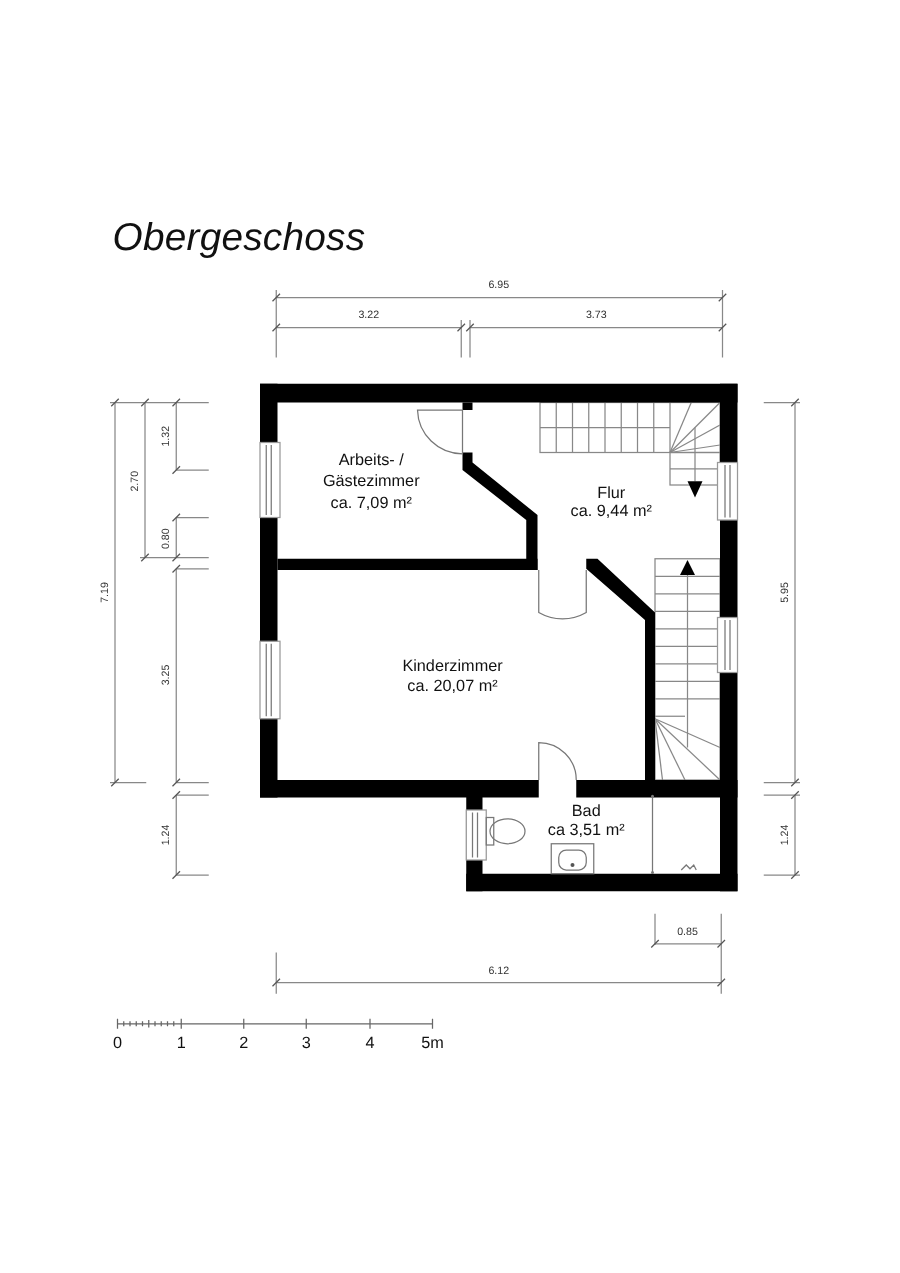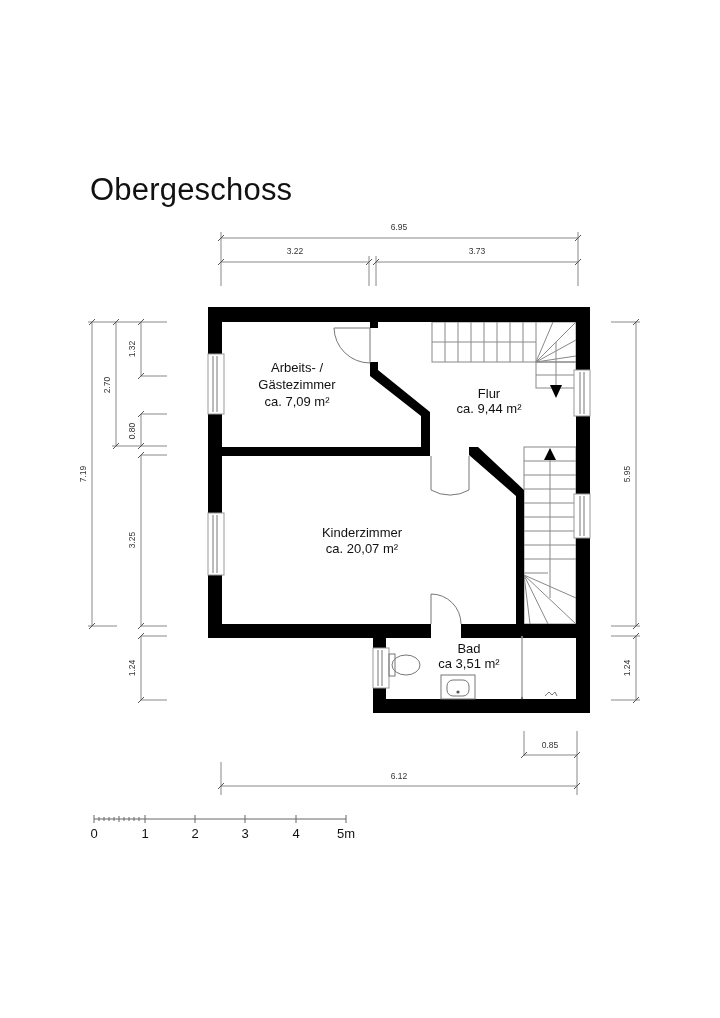--- a/index.html
+++ b/index.html
@@ -1,17 +1,17 @@
 <!DOCTYPE html>
 <html><head>
 <meta charset="utf-8">
 <style>
   html, body { margin: 0; padding: 0; background: #ffffff; }
   body { width: 720px; height: 1018px; position: relative; overflow: hidden; font-family: "Liberation Sans", sans-serif; }
-  #title { position: absolute; left: 90px; top: 172px; font-size: 31px; color: #111; letter-spacing: 0.2px; }
+  #title { position: absolute; left: 90px; top: 172px; font-size: 31px; color: #111; letter-spacing: 0.2px; font-style: italic; }
   svg#plan { position: absolute; left: 0; top: 0; }
   .dimtxt { font-family: "Liberation Sans", sans-serif; font-size: 8.5px; fill: #333; }
   .roomtxt { font-family: "Liberation Sans", sans-serif; font-size: 13px; fill: #111; }
   .scaletxt { font-family: "Liberation Sans", sans-serif; font-size: 13px; fill: #111; }
   .dim { stroke: #888; stroke-width: 1; fill: none; }
   .tick { stroke: #555; stroke-width: 1; }
   .wall { fill: #000; }
   .thin { stroke: #777; stroke-width: 1; fill: none; }
   .stair { stroke: #888; stroke-width: 1; fill: none; }
   .win { fill: #fff; stroke: #999; stroke-width: 1; }

